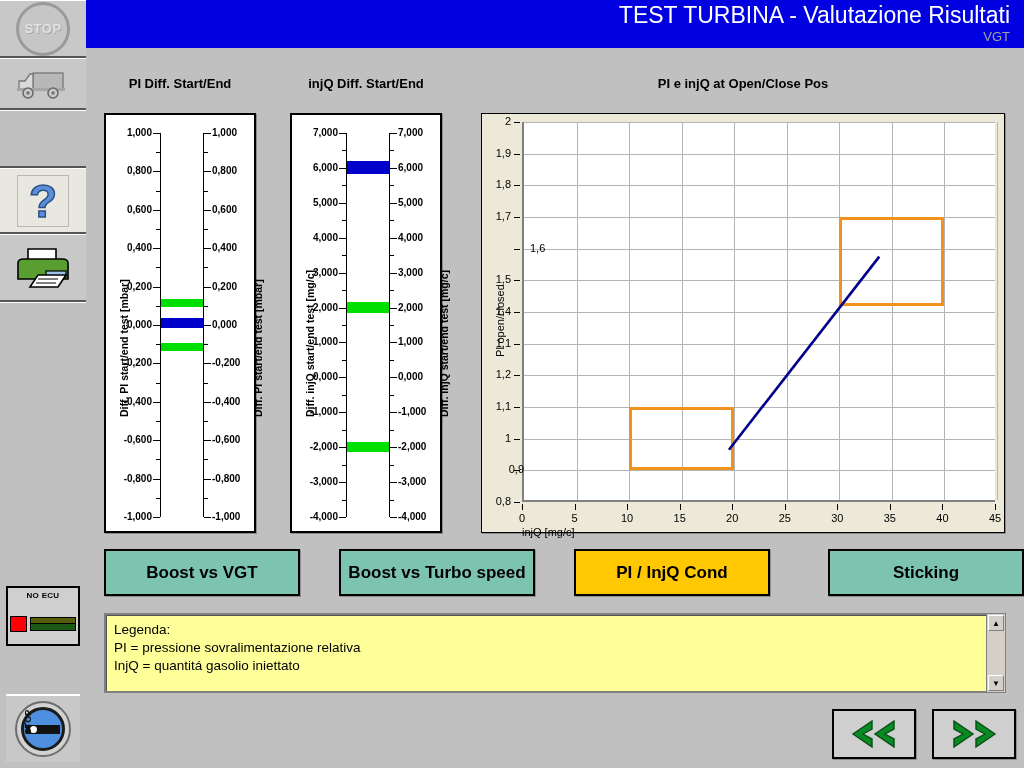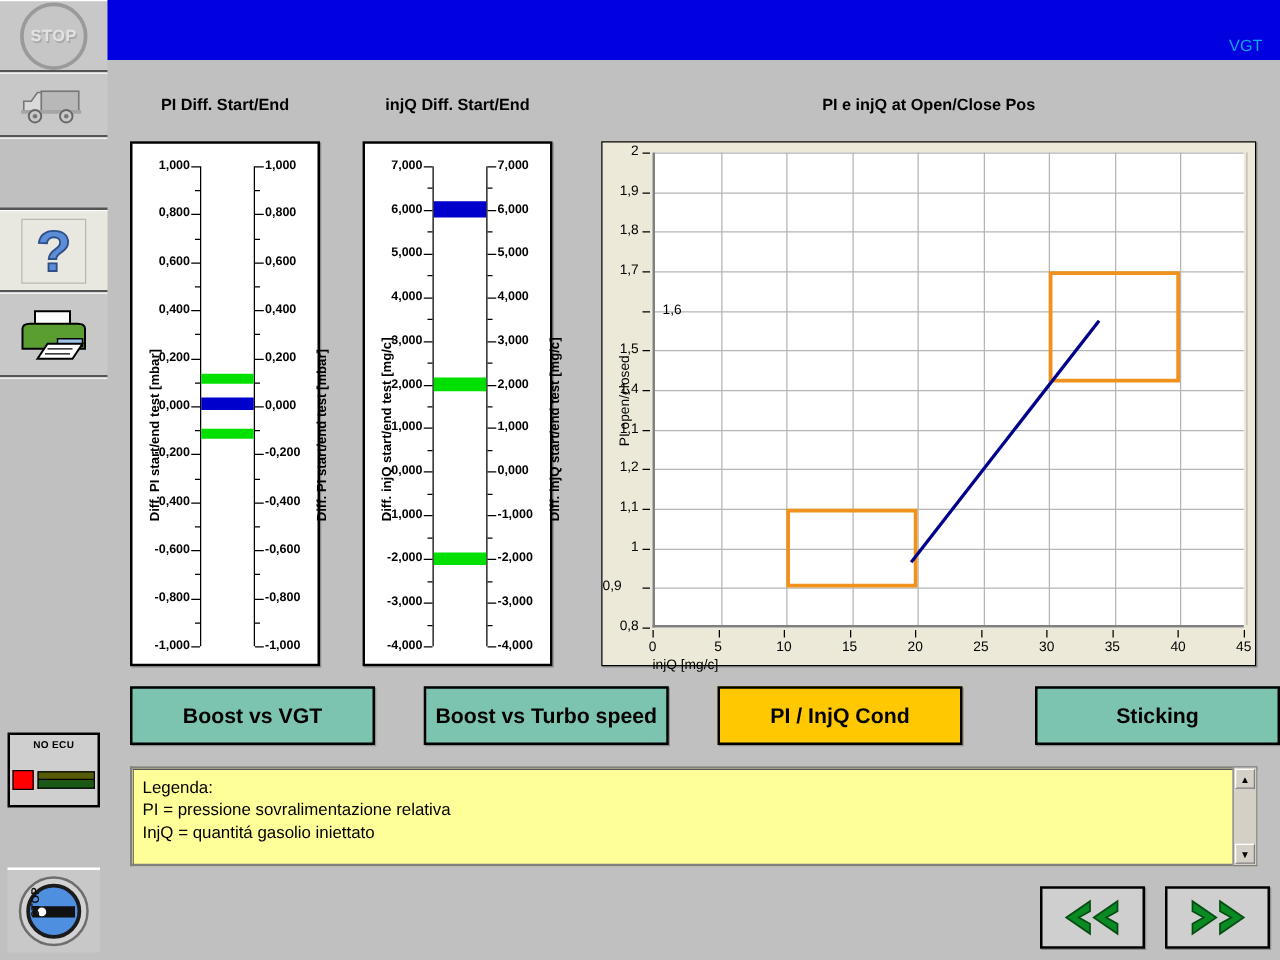--- a/index.html
+++ b/index.html
@@ -74,21 +74,21 @@
   #header {
     position: absolute; left: 86px; top: 0; width: 938px; height: 48px;
     background: #0000e0;
   }
   #title {
     position: absolute; right: 14px; top: 2px;
     color: #ffffff; font-size: 23px; white-space: nowrap;
   }
   #subtitle {
     position: absolute; right: 14px; top: 29px;
-    color: #0ea5e9; font-size: 13px;
+    color: #a3a3a3; font-size: 13px;
   }
 
   
   .panel-title {
     position: absolute; font-size: 13px; font-weight: bold; color: #000;
     text-align: center; white-space: nowrap;
   }
 
   
   .gauge-frame {
@@ -229,20 +229,21 @@
         <div class="knob-mid">
           <div class="knob-bar"></div>
           <div class="knob-dot"></div>
         </div>
         <span class="knob-txt">STOP</span>
       </div>
     </div>
   </div>
 
   <div id="header">
+    <div id="title">TEST TURBINA - Valutazione Risultati</div>
     <div id="subtitle">VGT</div>
   </div>
 
   <div class="panel-title" style="left:104px; top:76px; width:152px;">PI Diff. Start/End</div>
   <div class="panel-title" style="left:290px; top:76px; width:152px;">injQ Diff. Start/End</div>
   <div class="panel-title" style="left:481px; top:76px; width:524px;">PI e injQ at Open/Close Pos</div>
 
   <div class="gauge-frame" id="gauge1" style="left:104px; top:113px; width:152px; height:420px;">
     <div class="gauge-inner" id="gauge1-inner">
         <div class="g-axis" style="left: 54px; top: 18px; height: 384px; bottom: auto;"></div>
@@ -447,21 +448,21 @@
         <div class="xtick-lbl" style="left: 335.333px; top: 398px; width: 40px;">30</div>
         <div class="xtick-mark" style="left: 407.889px; top: 390px;"></div>
         <div class="xtick-lbl" style="left: 387.889px; top: 398px; width: 40px;">35</div>
         <div class="xtick-mark" style="left: 460.444px; top: 390px;"></div>
         <div class="xtick-lbl" style="left: 440.444px; top: 398px; width: 40px;">40</div>
         <div class="xtick-mark" style="left: 513px; top: 390px;"></div>
         <div class="xtick-lbl" style="left: 493px; top: 398px; width: 40px;">45</div>
         <div class="ytick-mark" style="left: 32px; top: 388px;"></div>
         <div class="ytick-lbl" style="left: 0px; width: 29px; top: 381px;">0,8</div>
         <div class="ytick-mark" style="left: 32px; top: 356.333px;"></div>
-        <div class="ytick-lbl" style="left: 0px; width: 14px; top: 349.333px;">0,9</div>
+        <div class="ytick-lbl" style="left: 0px; width: 42px; top: 349.333px;">0,9</div>
         <div class="ytick-mark" style="left: 32px; top: 324.667px;"></div>
         <div class="ytick-lbl" style="left: 0px; width: 29px; top: 317.667px;">1</div>
         <div class="ytick-mark" style="left: 32px; top: 293px;"></div>
         <div class="ytick-lbl" style="left: 0px; width: 29px; top: 286px;">1,1</div>
         <div class="ytick-mark" style="left: 32px; top: 261.333px;"></div>
         <div class="ytick-lbl" style="left: 0px; width: 29px; top: 254.333px;">1,2</div>
         <div class="ytick-mark" style="left: 32px; top: 229.667px;"></div>
         <div class="ytick-lbl" style="left: 0px; width: 29px; top: 222.667px;">1,1</div>
         <div class="ytick-mark" style="left: 32px; top: 198px;"></div>
         <div class="ytick-lbl" style="left: 0px; width: 29px; top: 191px;">1,4</div>

